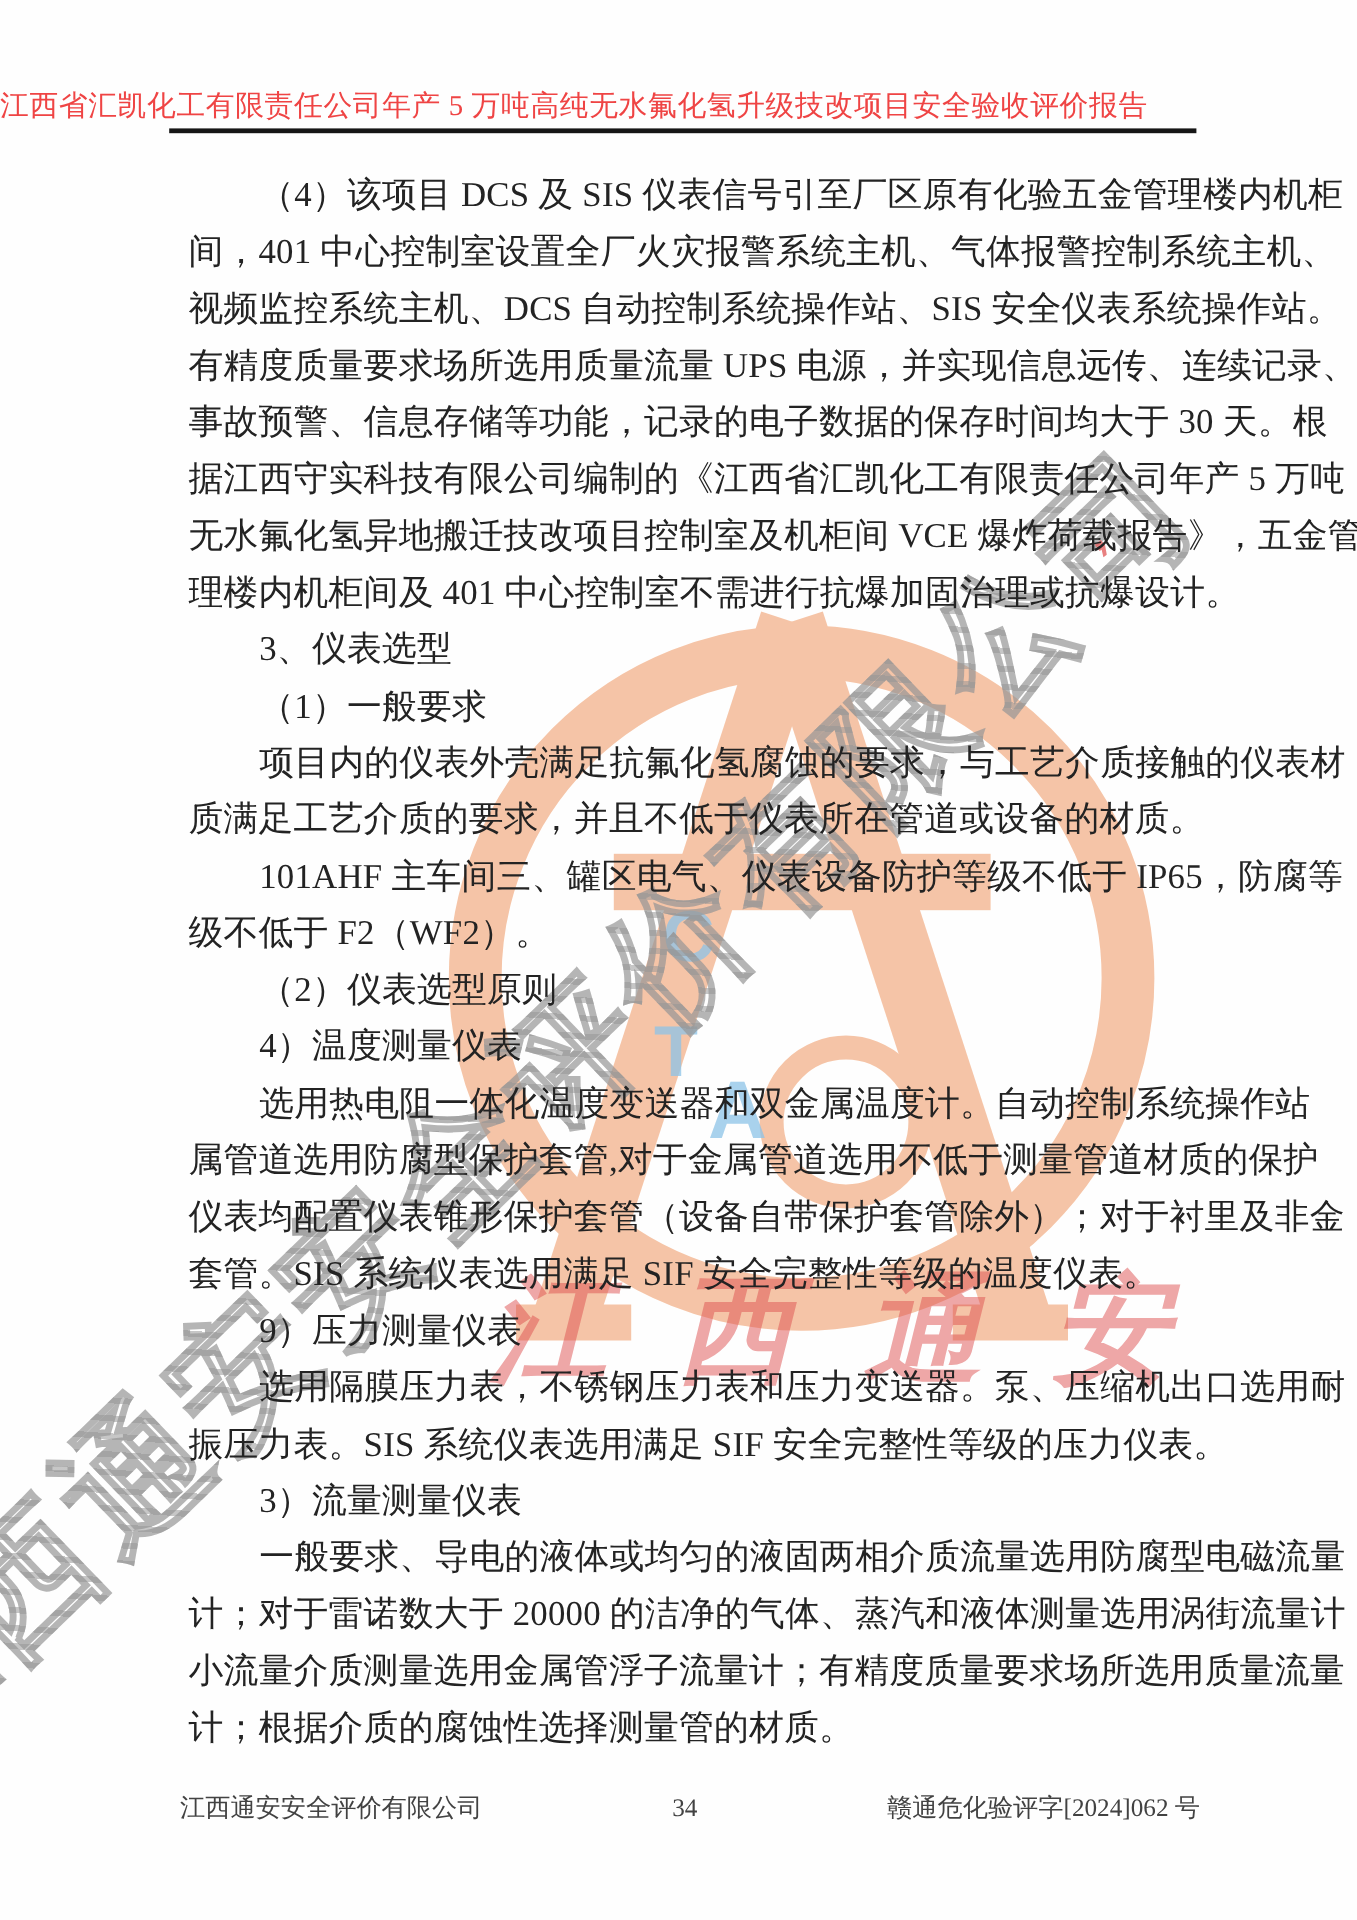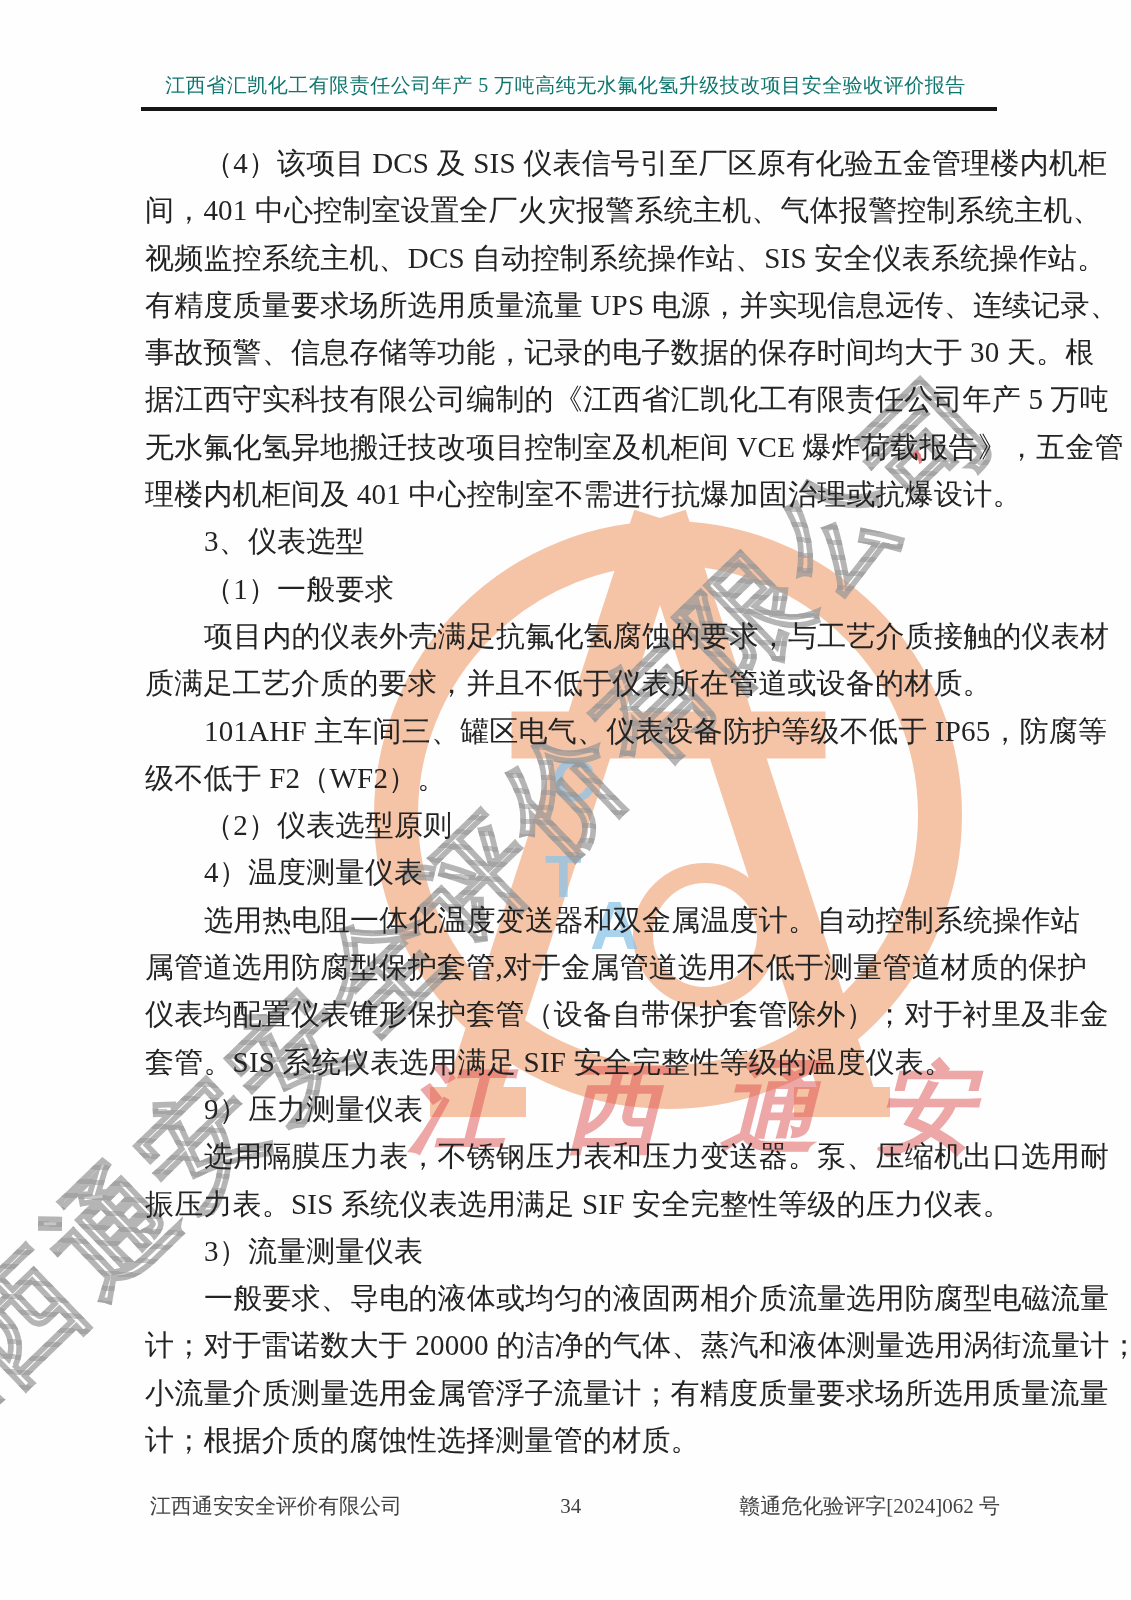--- a/index.html
+++ b/index.html
@@ -8,42 +8,42 @@
     width:1131px;height:1600px;
     margin:0 auto;
     background:#fefefe;
     overflow:hidden;
     font-family:"Liberation Serif","DejaVu Serif",serif;
   }
 
   
   .header-title{
     position:absolute;top:72px;left:0;right:0;
-    text-align:center;
-    font-size:20px;letter-spacing:.5px;
-    color:#0f766e;
+    font-size:24px;letter-spacing:.5px;
+    color:#ef4444;
     white-space:nowrap;
     z-index:6;
   }
   .header-rule{
     position:absolute;top:107px;left:141px;width:856px;height:4px;
     background:#161616;
     z-index:6;
   }
 
   
   .body-text{
     position:absolute;top:140px;left:145px;width:875px;
     z-index:5;
   }
   .body-text .line{
     height:47.3px;line-height:47.3px;
     font-size:29px;letter-spacing:.2px;
     color:#232323;
     white-space:nowrap;
+    margin-left:12px;
   }
   .body-text .line.indent{padding-left:59px;}
 
   
   .footer{
     position:absolute;top:1492px;left:150px;right:131px;
     display:flex;justify-content:space-between;align-items:baseline;
     font-size:21px;color:#424242;
     z-index:6;
   }

